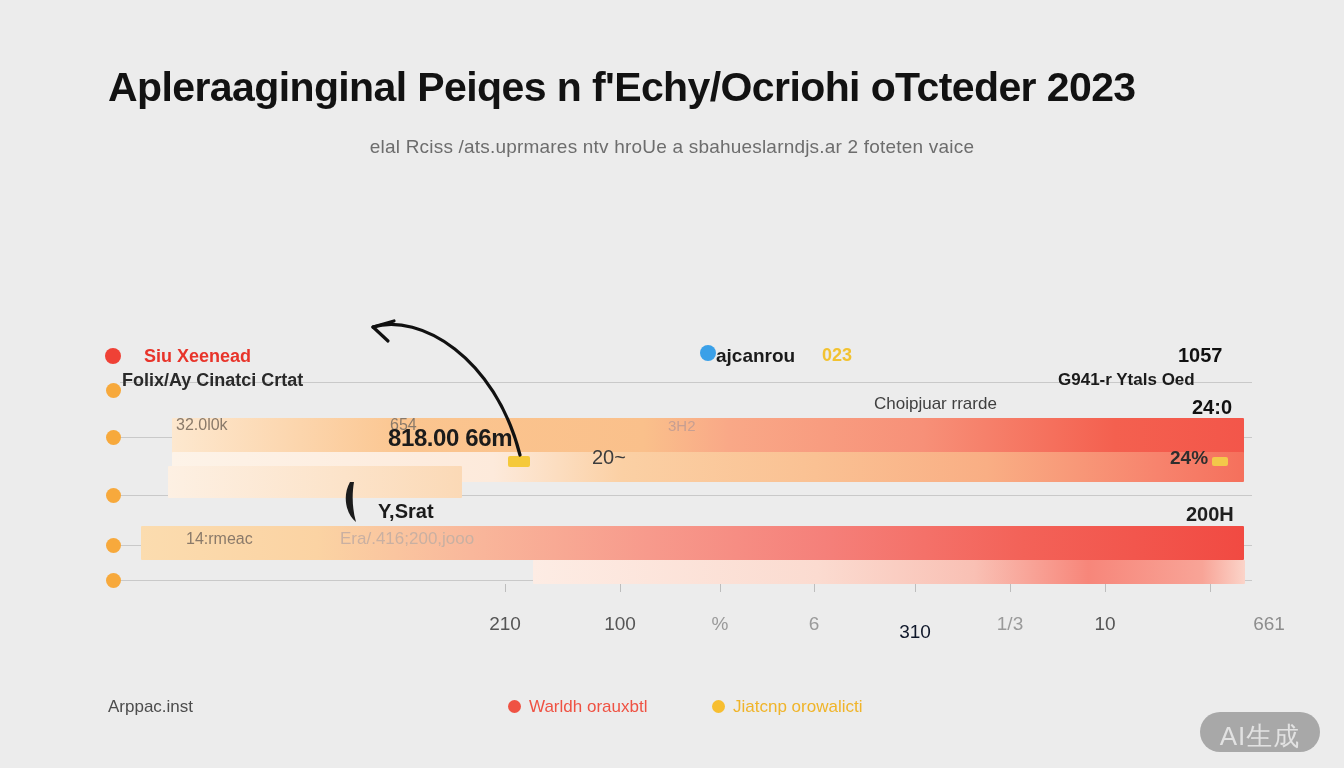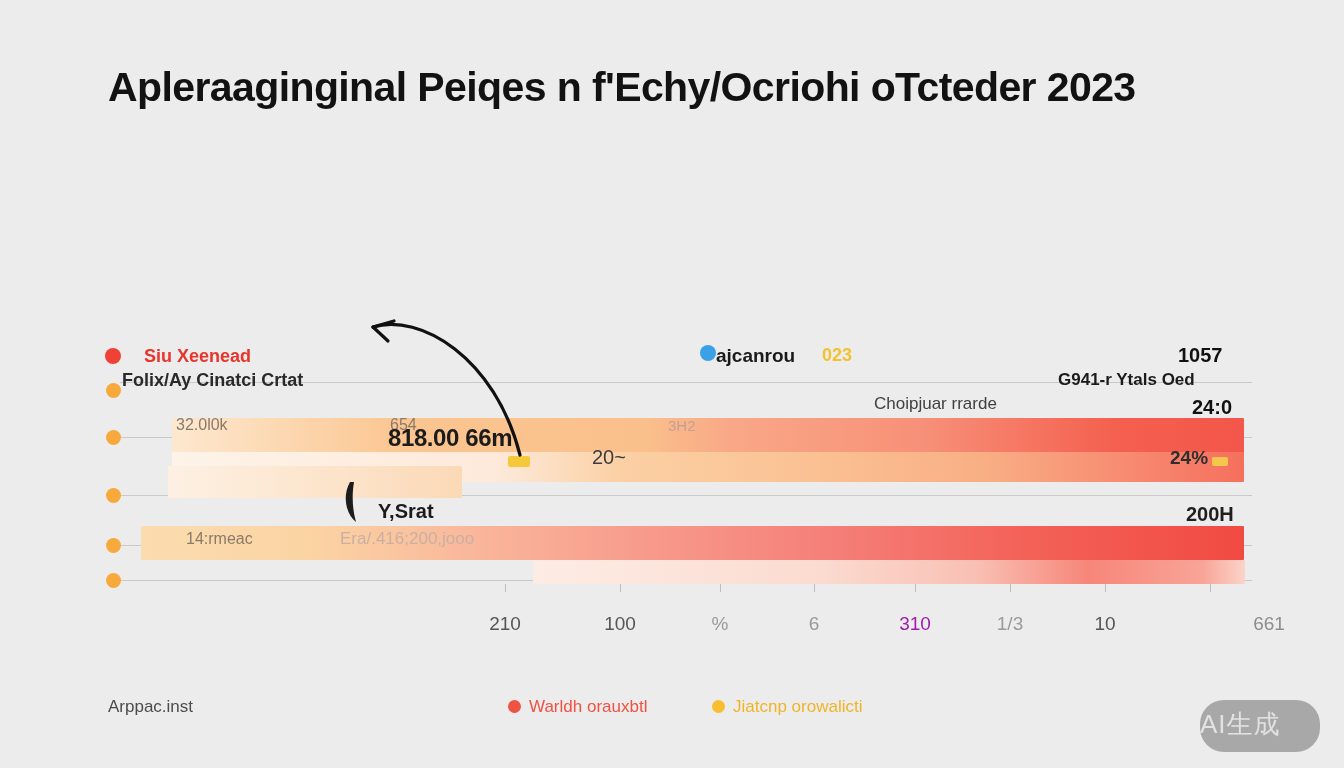--- a/index.html
+++ b/index.html
@@ -186,35 +186,37 @@
   .fl-red  { color: #ef5243; }
   .fl-red .dot  { background: #ef5243; }
   .fl-yel  { color: #f0b429; }
   .fl-yel .dot  { background: #f7be30; }
 
   .ai-badge {
     position: absolute;
     right: 24px;
     bottom: 16px;
     width: 120px;
-    height: 52px;
+    height: 40px;
     border-radius: 24px;
     background: #a8a8a8;
     color: #e2e2e2;
     font-size: 26px;
     line-height: 48px;
+    text-align: center;
     letter-spacing: 1px;
   }
 </style>
 </head>
 <body>
 
 <div id="canvas">
 
   <div class="title">Apleraaginginal Peiqes  n f'Echy/Ocriohi oTcteder 2023</div>
+  <div class="subtitle-1">elal Rciss /ats.uprmares ntv hroUe a sbahueslarndjs.ar 2 foteten vaice</div>
 
 
   <div class="plot">
 
     <div class="grid-line" style="top:52px;"></div>
     <div class="grid-line" style="top:107px;"></div>
     <div class="grid-line" style="top:165px;"></div>
     <div class="grid-line" style="top:215px;"></div>
     <div class="grid-line" style="top:250px;"></div>
 
@@ -286,21 +288,21 @@
   <div class="tick-mark" style="left:814px;"></div>
   <div class="tick-mark" style="left:915px;"></div>
   <div class="tick-mark" style="left:1010px;"></div>
   <div class="tick-mark" style="left:1105px;"></div>
   <div class="tick-mark" style="left:1210px;"></div>
 
   <div class="tick-label" style="left:505px;">210</div>
   <div class="tick-label" style="left:620px;">100</div>
   <div class="tick-label" style="left:720px; color:#9a9a9a;">%</div>
   <div class="tick-label" style="left:814px; color:#9a9a9a;">6</div>
-  <div class="tick-label" style="left:915px; color:#a21caf;">310</div>
+  <div class="tick-label" style="left:915px; color:#0f172a;margin-top:8px;">310</div>
   <div class="tick-label" style="left:1010px; color:#9a9a9a;">1/3</div>
   <div class="tick-label" style="left:1105px;">10</div>
   <div class="tick-label" style="left:1269px; color:#8d8d8d;">661</div>
 
   <div class="footer-label">Arppac.inst</div>
 
   <div class="footer-legend fl-red" style="left:508px;">
     <span class="dot"></span><span>Warldh orauxbtl</span>
   </div>
   <div class="footer-legend fl-yel" style="left:712px;">

